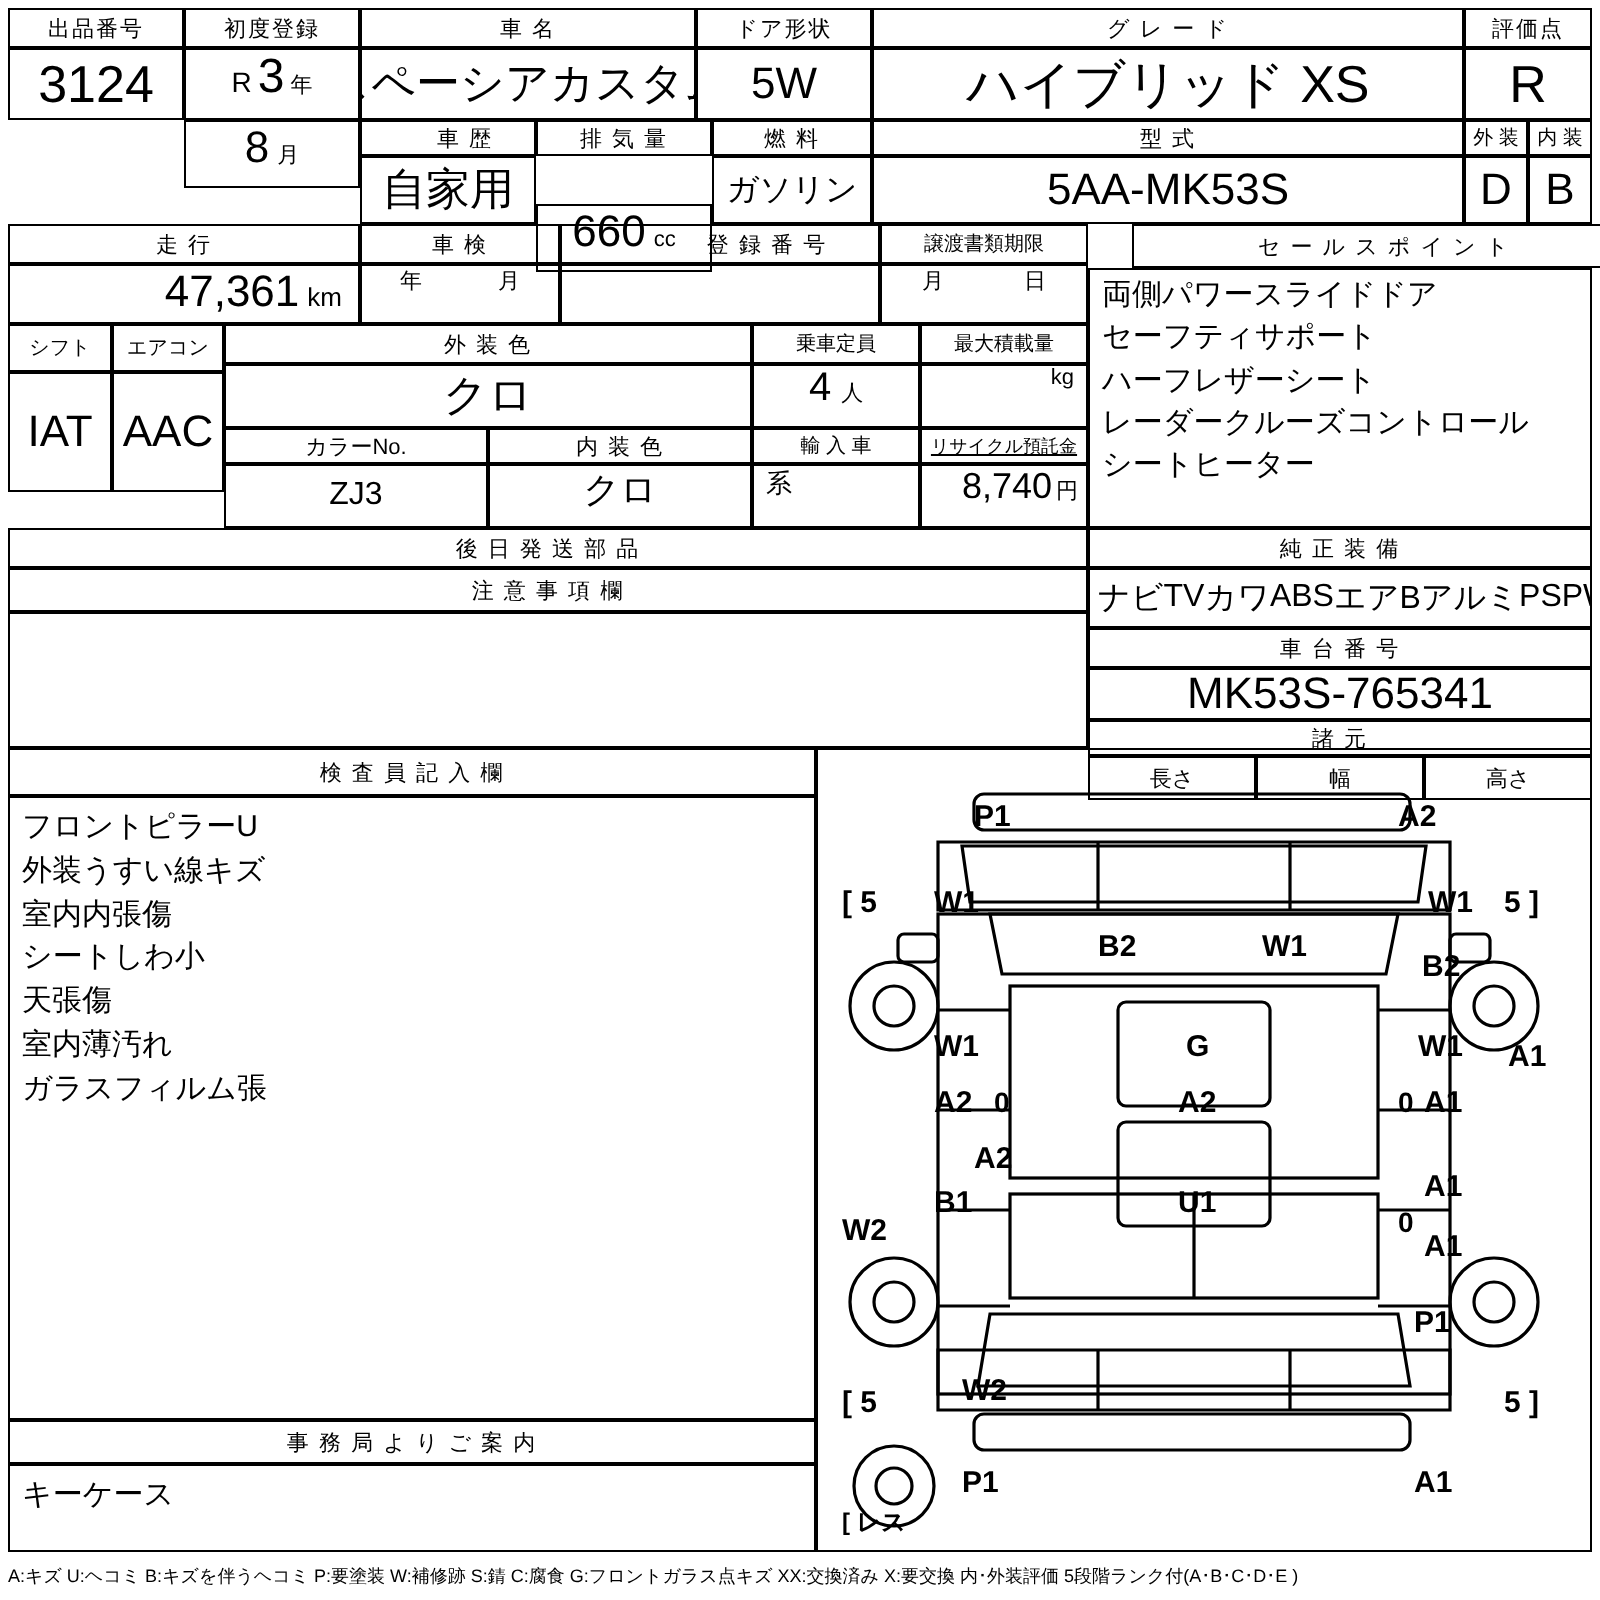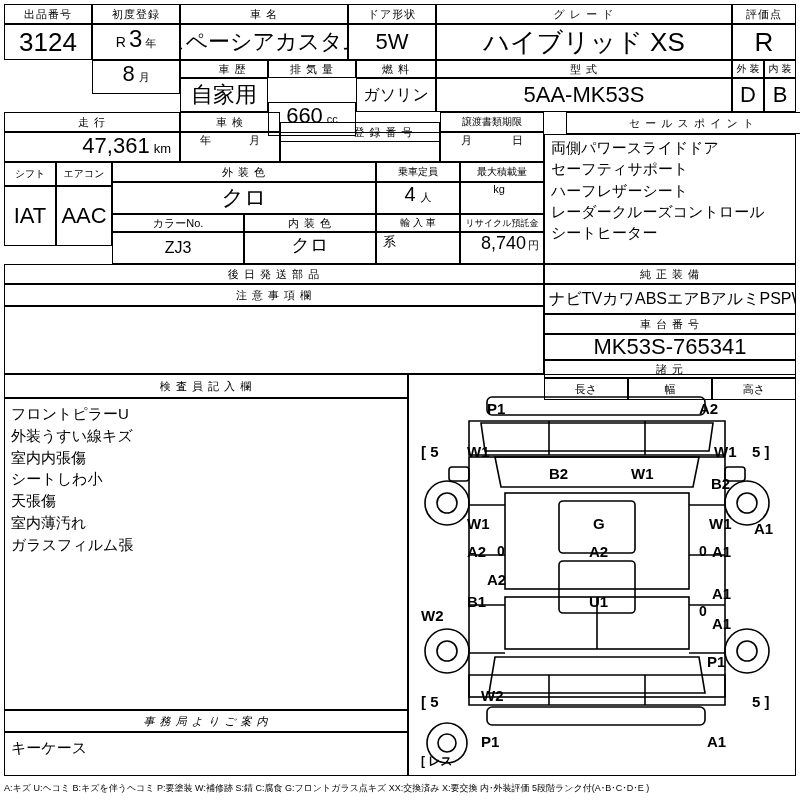--- a/index.html
+++ b/index.html
@@ -195,21 +195,21 @@
   <div class="bx" style="left:180px; top:112px; width:100px; height:20px;">
     <span class="lbl">車 検</span>
   </div>
   <div class="bx" style="left:180px; top:132px; width:100px; height:30px;">
     <div class="row-flex" style="justify-content:space-around;font-size:11px;">
       <span>年</span>
       <span>月</span>
     </div>
   </div>
 
-  <div class="bx" style="left:280px; top:122px; width:160px; height:20px;padding-left:47px;">
+  <div class="bx" style="left:280px; top:112px; width:160px; height:20px;padding-left:47px;">
     <span class="lbl">登 録 番 号</span>
   </div>
   <div class="bx" style="left:280px; top:132px; width:160px; height:30px;">
     <span class="val"></span>
   </div>
 
   <div class="bx" style="left:440px; top:112px; width:104px; height:20px;">
     <span class="lbl" style="font-size:10px;letter-spacing:0;">譲渡書類期限</span>
   </div>
   <div class="bx" style="left:440px; top:132px; width:104px; height:30px;">
@@ -246,35 +246,35 @@
     <div class="row-flex">
       <span style="font-size:20px;padding-right:5px;">4</span>
       <span style="font-size:11px;">人</span>
     </div>
   </div>
 
   <div class="bx" style="left:460px; top:162px; width:84px; height:20px;">
     <span class="lbl" style="font-size:10px;letter-spacing:0;">最大積載量</span>
   </div>
   <div class="bx" style="left:460px; top:182px; width:84px; height:32px;">
-    <div class="row-flex" style="justify-content:center;padding-right:6px;">
+    <div class="row-flex" style="justify-content:flex-end;padding-right:6px;">
       <span style="font-size:11px;">kg</span>
     </div>
   </div>
 
   <div class="bx" style="left:112px; top:214px; width:132px; height:18px;">
     <span class="lbl" style="font-size:11px;letter-spacing:0;">カラーNo.</span>
   </div>
   <div class="bx" style="left:244px; top:214px; width:132px; height:18px;">
     <span class="lbl">内 装 色</span>
   </div>
   <div class="bx" style="left:376px; top:214px; width:84px; height:18px;">
     <span class="lbl" style="font-size:10px;letter-spacing:0;">輸 入 車</span>
   </div>
-  <div class="bx" style="left:460px; top:214px; width:84px; height:18px;">
+  <div class="bx" style="left:460px; top:214px; width:84px; height:18px;text-decoration:underline;">
     <span class="lbl" style="font-size:9px;letter-spacing:0;">リサイクル預託金</span>
   </div>
 
   <div class="bx" style="left:112px; top:232px; width:132px; height:32px;">
     <span class="val val-sm">ZJ3</span>
   </div>
   <div class="bx" style="left:244px; top:232px; width:132px; height:32px;">
     <div class="row-flex">
       <span style="font-size:18px;">クロ</span>
     </div>
@@ -357,21 +357,21 @@
       <div>フロントピラーU</div>
       <div>外装うすい線キズ</div>
       <div>室内内張傷</div>
       <div>シートしわ小</div>
       <div>天張傷</div>
       <div>室内薄汚れ</div>
       <div>ガラスフィルム張</div>
     </div>
   </div>
 
-  <div class="bx" style="left:4px; top:710px; width:404px; height:22px;font-style:italic;">
+  <div class="bx" style="left:4px; top:710px; width:404px; height:22px;">
     <span class="lbl">事 務 局 よ り ご 案 内</span>
   </div>
   <div class="bx" style="left:4px; top:732px; width:404px; height:44px;">
     <div class="notes-list">キーケース</div>
   </div>
 
   <div class="bx" style="left:408px; top:374px; width:388px; height:402px;">
     <div class="diagram" style="left:0;top:0;width:386px;height:400px;">
       <svg width="386" height="400" viewBox="0 0 386 400">
         <g fill="none" stroke="#000" stroke-width="1.6">

